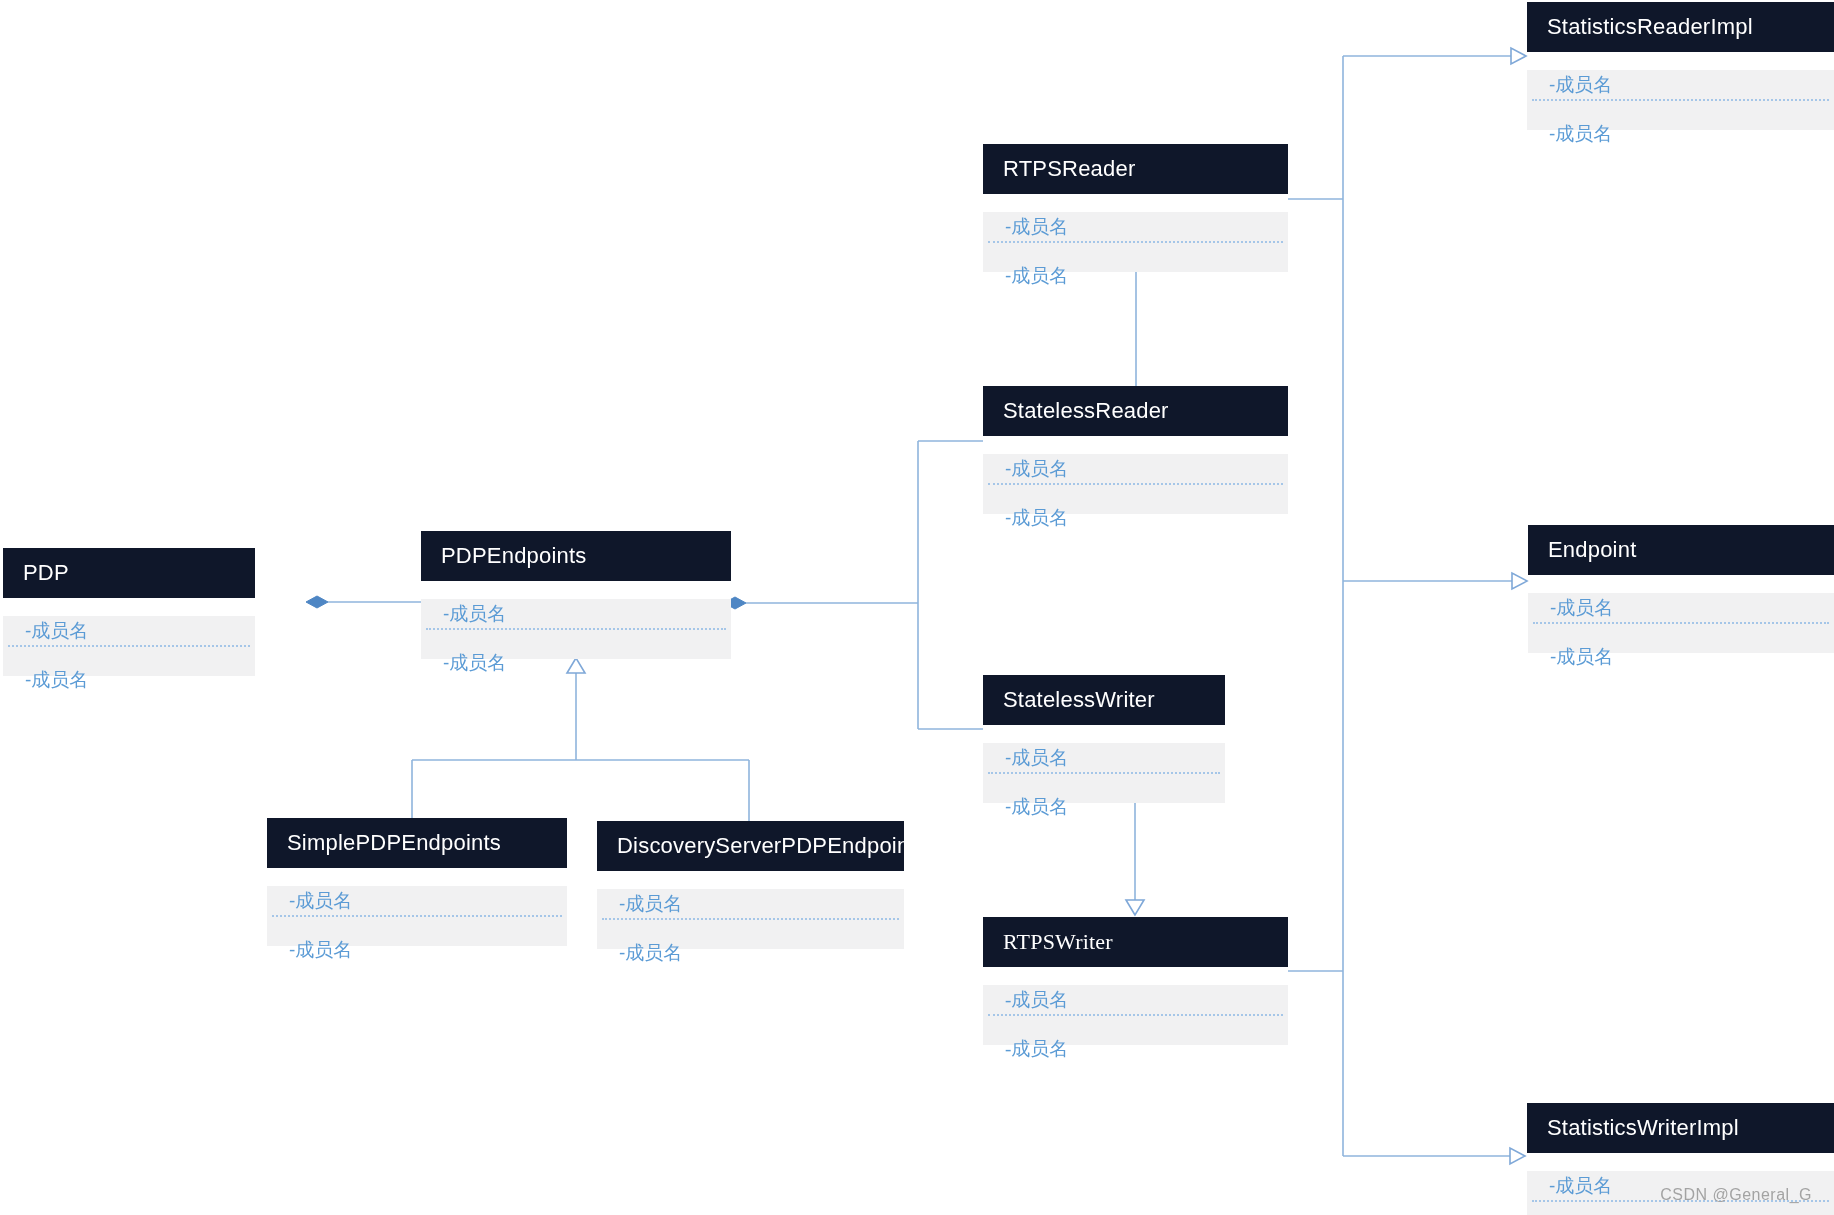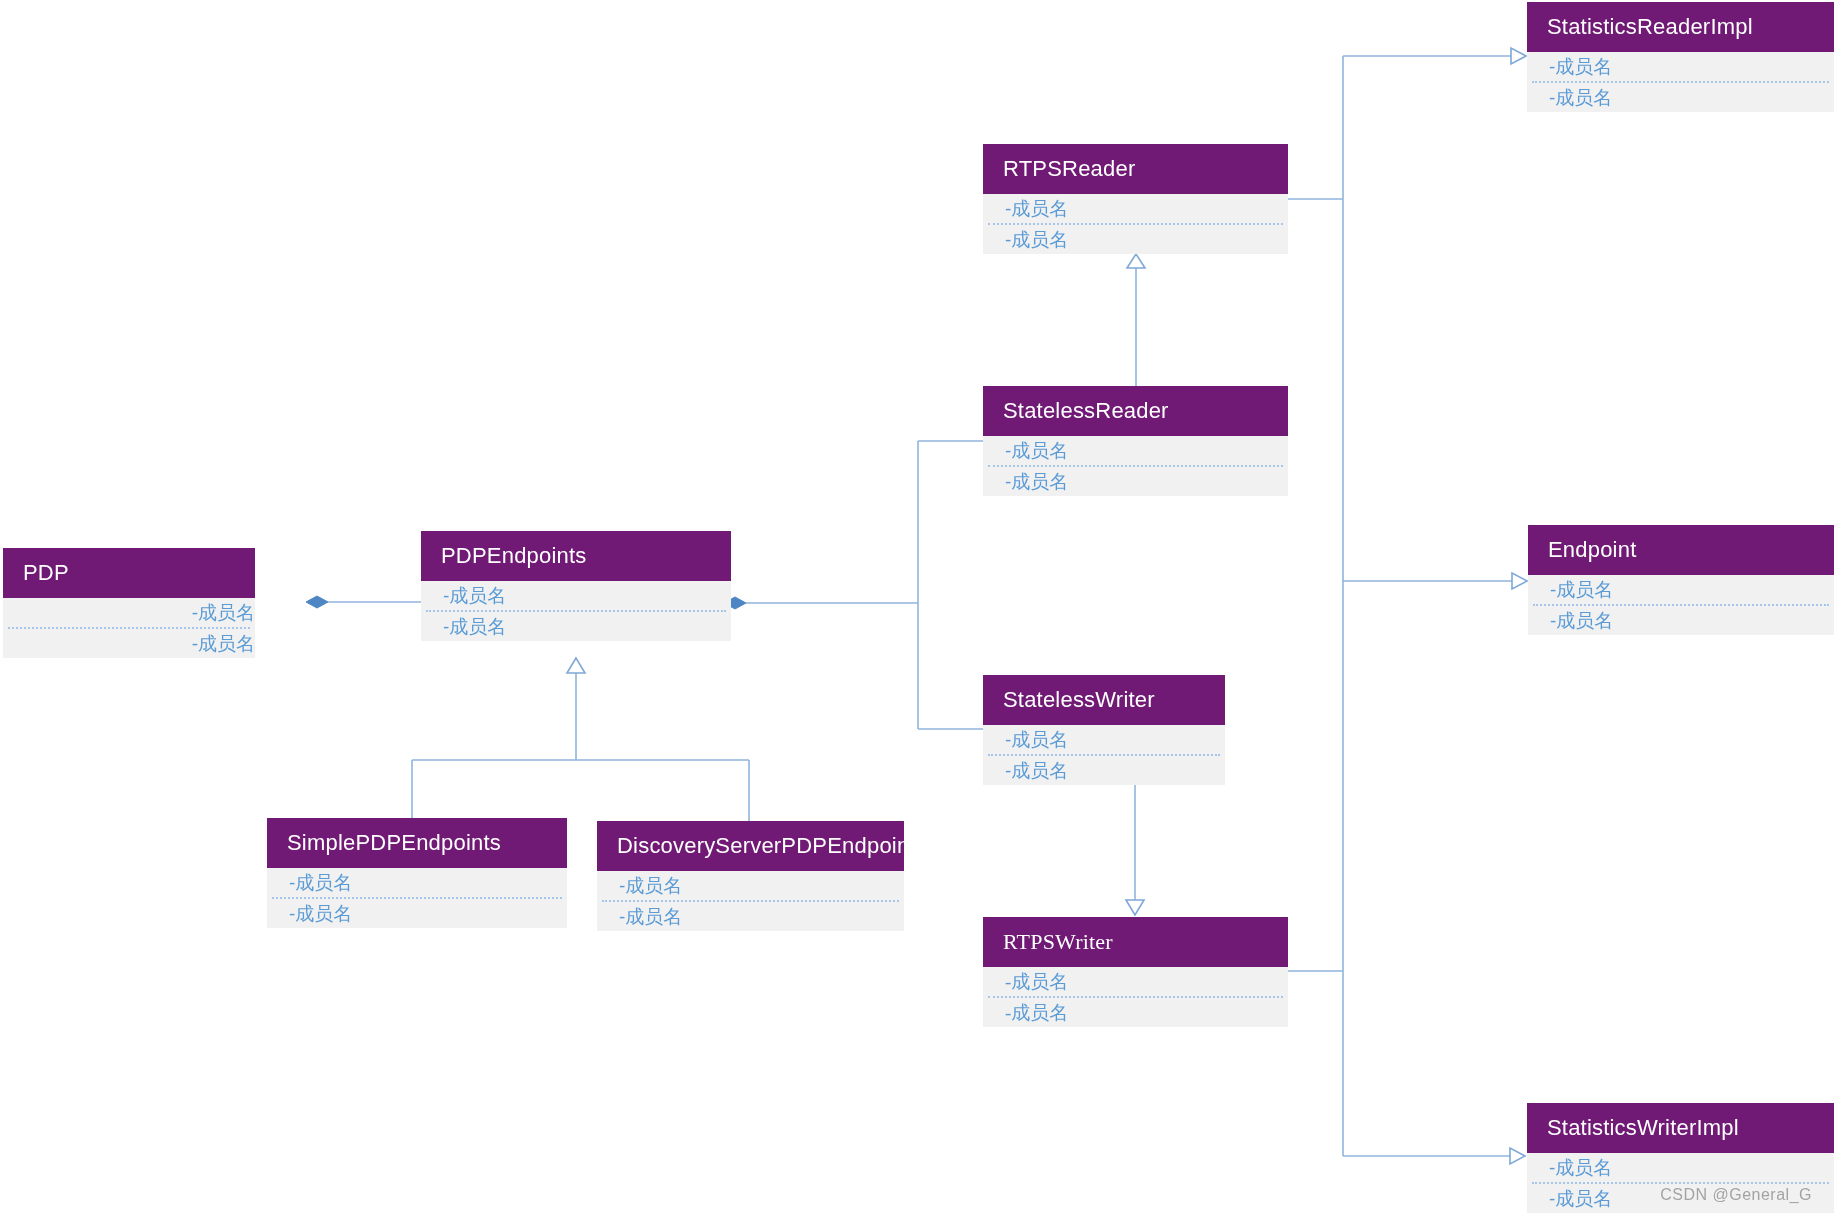--- a/index.html
+++ b/index.html
@@ -14,21 +14,21 @@
     height: 1215px;
     background: #ffffff;
     overflow: hidden;
   }
   .uml-class {
     position: absolute;
     box-sizing: border-box;
   }
   .uml-class-header {
     height: 50px;
-    background: #701a75;
+    background: #0f172a;
     color: #ffffff;
     font-size: 22px;
     font-weight: 400;
     display: flex;
     align-items: center;
     padding-left: 20px;
     letter-spacing: 0.2px;
     white-space: nowrap;
     overflow: hidden;
   }
@@ -37,20 +37,21 @@
     height: 60px;
   }
   .uml-member {
     height: 29px;
     line-height: 29px;
     padding-left: 22px;
     font-size: 19px;
     color: #5B9BD5;
     white-space: nowrap;
     overflow: hidden;
+    margin-top: 18px;
   }
   .uml-divider {
     height: 0;
     border-top: 2px dotted #A5C6E8;
     margin: 0 5px;
   }
   .edges-svg {
     position: absolute;
     left: 0;
     top: 0;
@@ -126,21 +127,21 @@
       <line class="edge-line" x1="1288" y1="971" x2="1343" y2="971"></line>
       <line class="edge-line" x1="1343" y1="56" x2="1511" y2="56"></line>
       <polygon class="edge-arrow" points="1526,56 1511,48 1511,64"></polygon>
       <line class="edge-line" x1="1343" y1="581" x2="1512" y2="581"></line>
       <polygon class="edge-arrow" points="1527,581 1512,573 1512,589"></polygon>
       <line class="edge-line" x1="1343" y1="1156" x2="1510" y2="1156"></line>
       <polygon class="edge-arrow" points="1525,1156 1510,1148 1510,1164"></polygon>
     </g>
   </svg>
 
-  <div class="uml-class" style="left:3px; top:548px; width:252px;text-align:right;">
+  <div class="uml-class" style="left:3px; top:548px; width:252px;">
     <div class="uml-class-header">PDP</div>
     <div class="uml-class-members">
       <div class="uml-member">-成员名</div>
       <div class="uml-divider"></div>
       <div class="uml-member">-成员名</div>
     </div>
   </div>
 
   <div class="uml-class" style="left:421px; top:531px; width:310px;">
     <div class="uml-class-header">PDPEndpoints</div>

